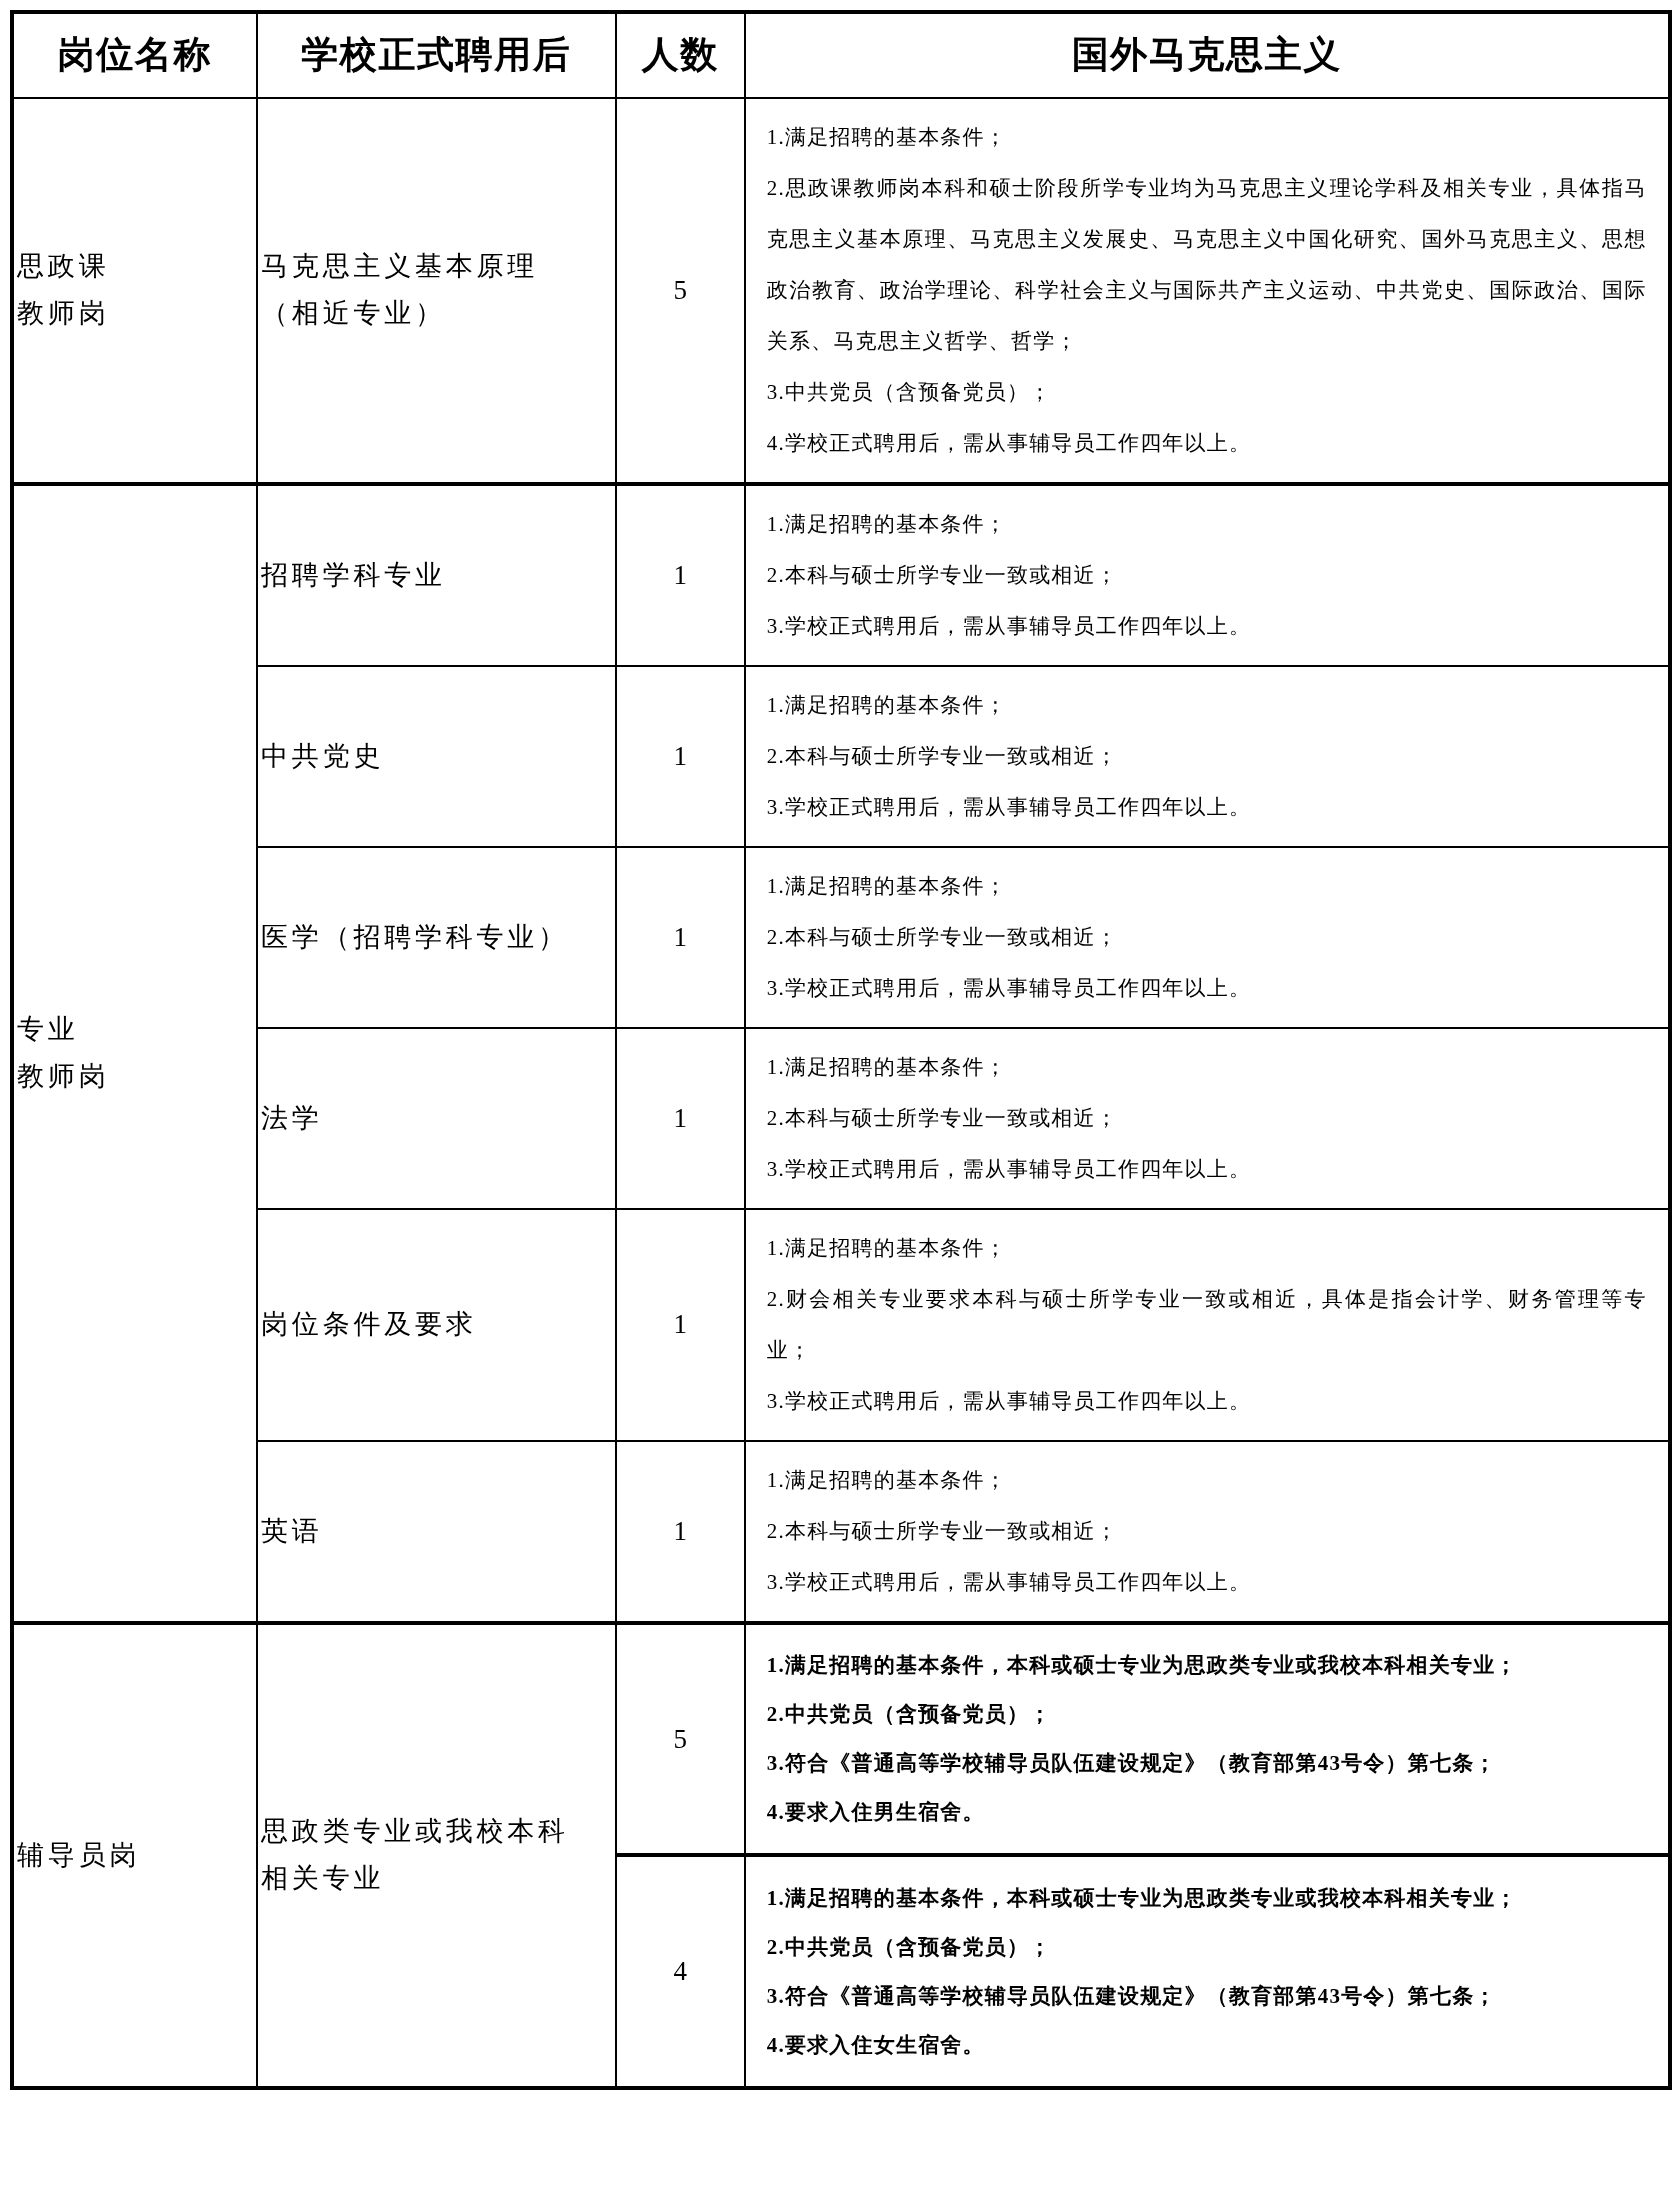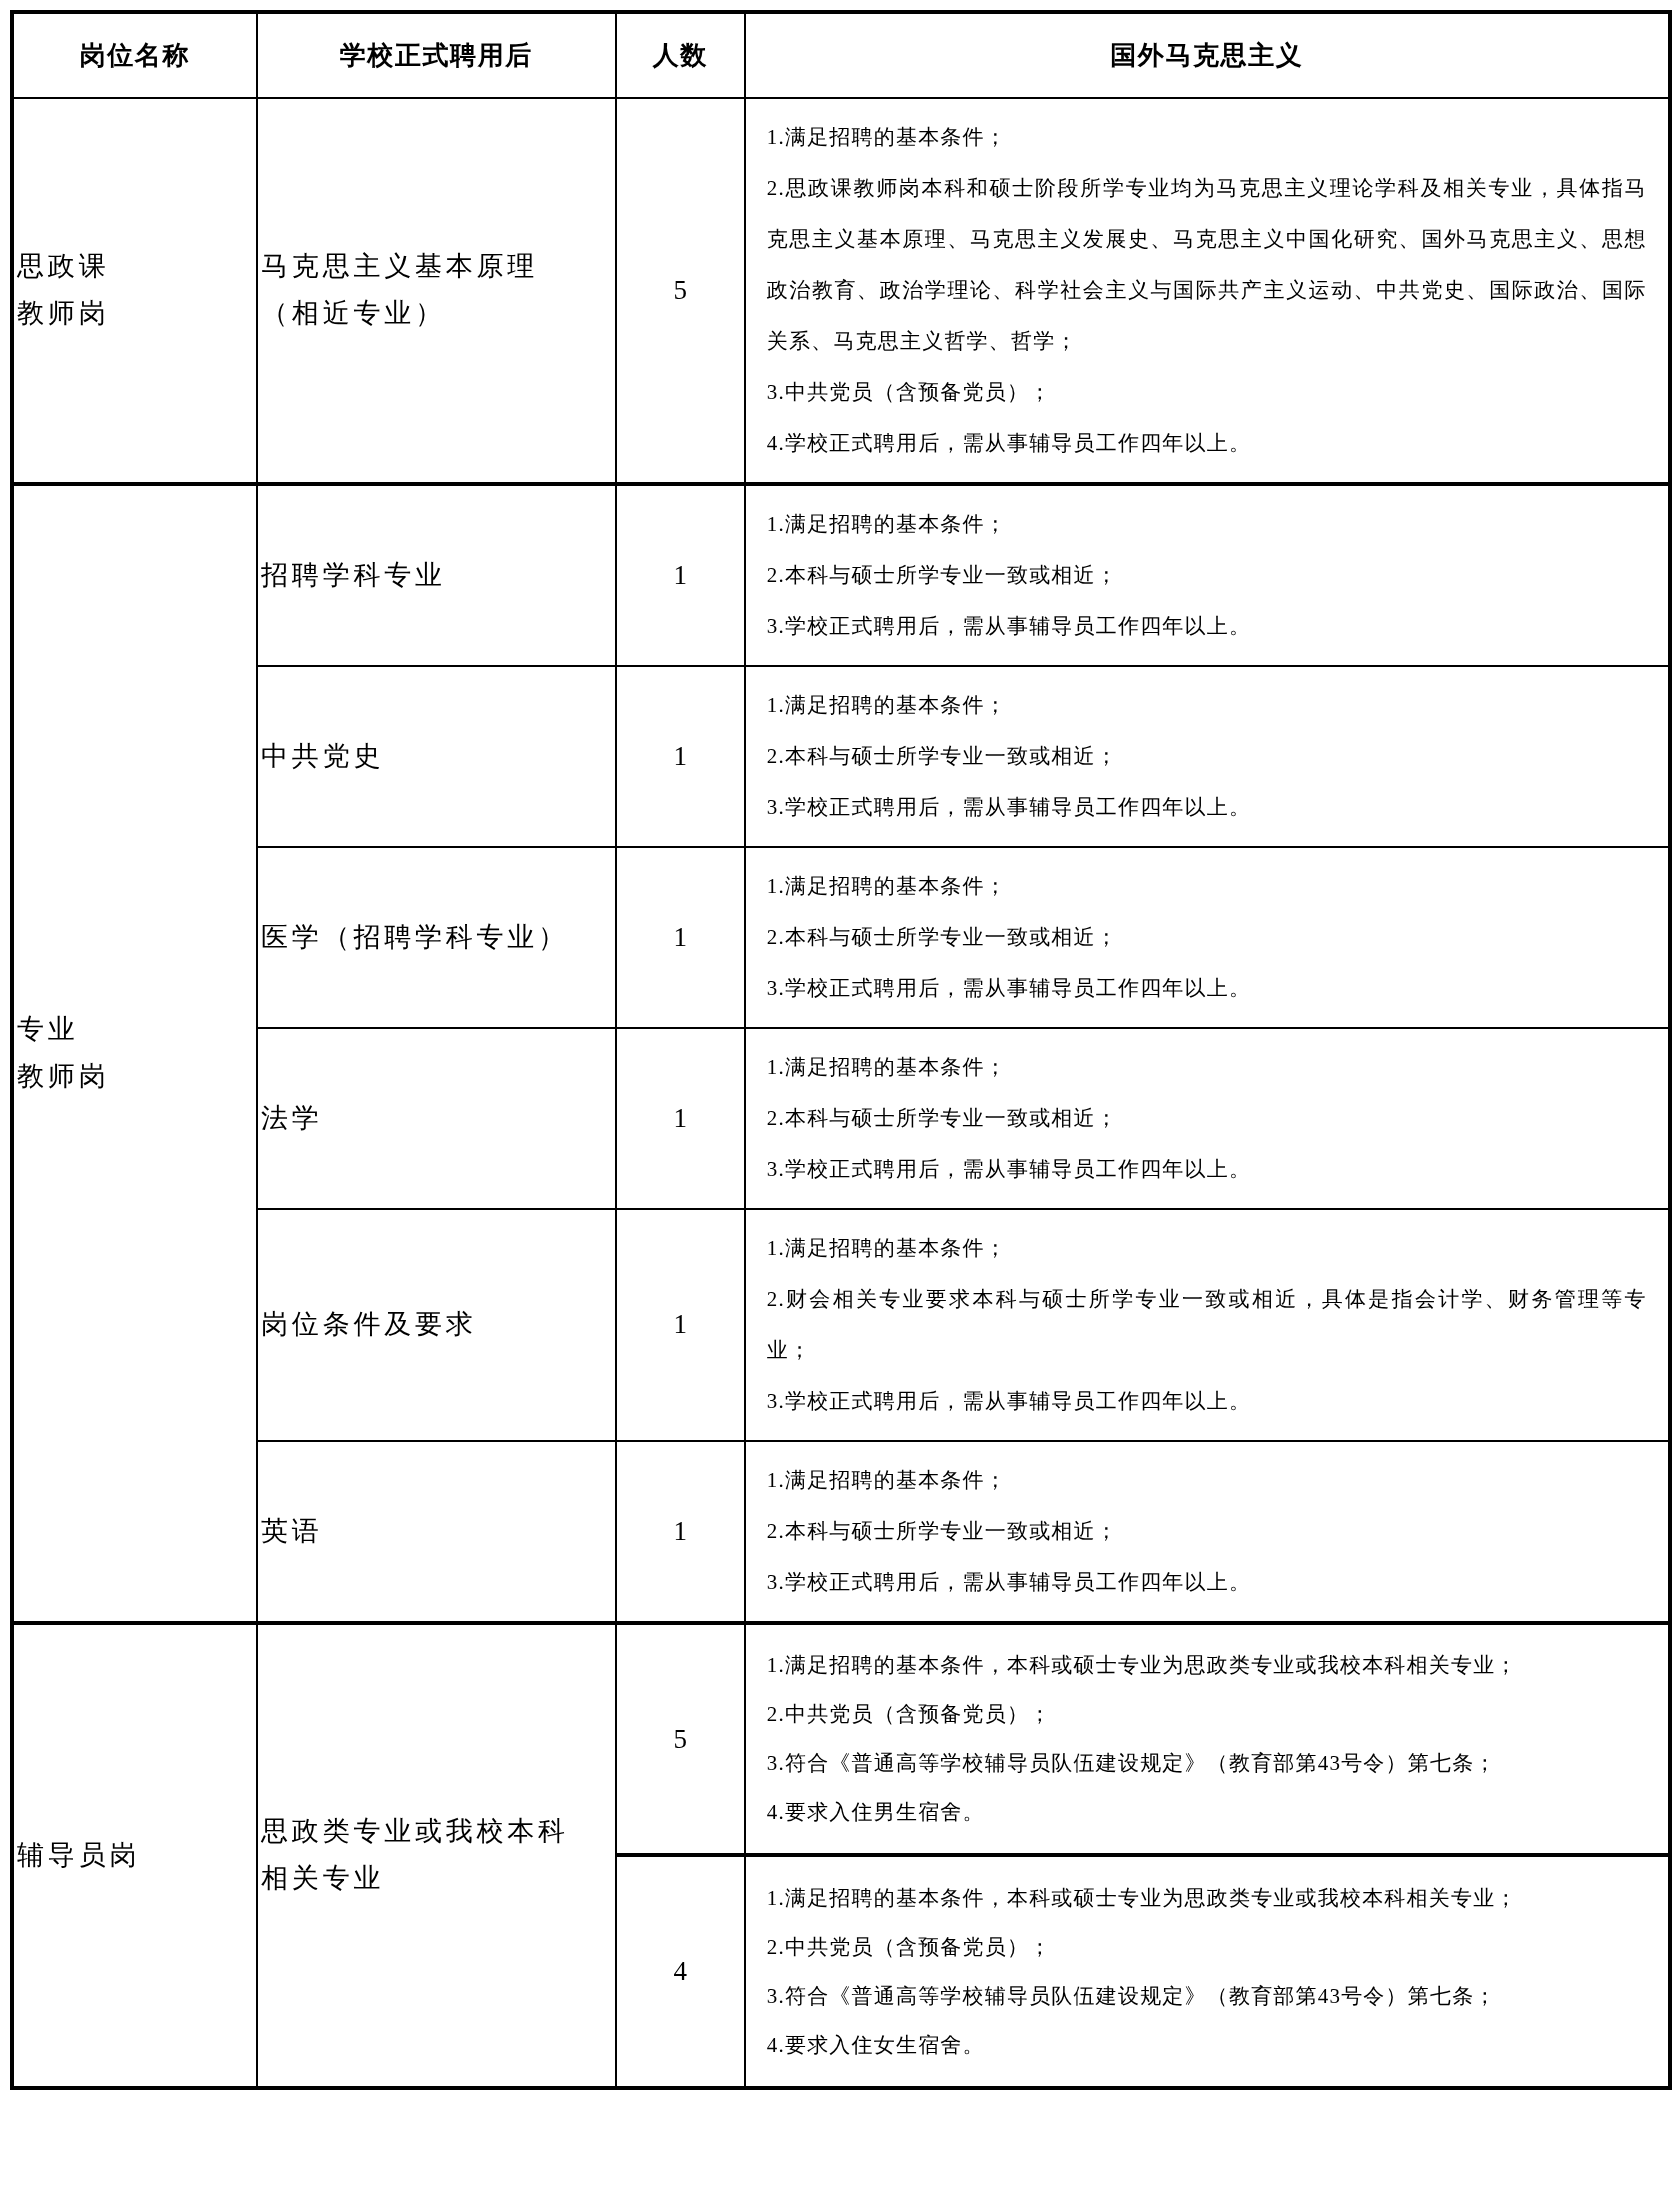--- a/index.html
+++ b/index.html
@@ -26,21 +26,21 @@
   table.job-table td {
     border: 2.4px solid #000000;
     box-sizing: border-box;
     vertical-align: middle;
     white-space: pre-line;
     overflow: hidden;
   }
   tr.thick-top > td { border-top-width: 4.1px; }
   th.hdr {
     height: 86px;
-    font-size: 26px;
+    font-size: 37px;
     font-weight: bold;
     text-align: center;
     letter-spacing: 1.6px;
     padding: 3.3px;
   }
   td.cen {
     text-align: left;
     font-size: 27px;
     line-height: 1.75;
     letter-spacing: 0.14em;
@@ -53,21 +53,21 @@
     padding: 4.9px 1.6px;
   }
   td.req {
     text-align: justify;
     font-size: 21px;
     line-height: 51px;
     letter-spacing: 1.2px;
     padding: 13px 21px 13px 21px;
   }
   tr.r1 > td.req { line-height: 51px; }
-  tr.fdy > td.req { line-height: 49px; padding-top: 16.3px; padding-bottom: 16.3px; }
+  tr.fdy > td.req { line-height: 49px; padding-top: 16.3px; padding-bottom: 16.3px; font-weight: bold; }
 </style>
 </head>
 <body>
 
 <div class="page">
   <table class="job-table">
     <colgroup>
       <col style="width:245px">
       <col style="width:359px">
       <col style="width:129px">

